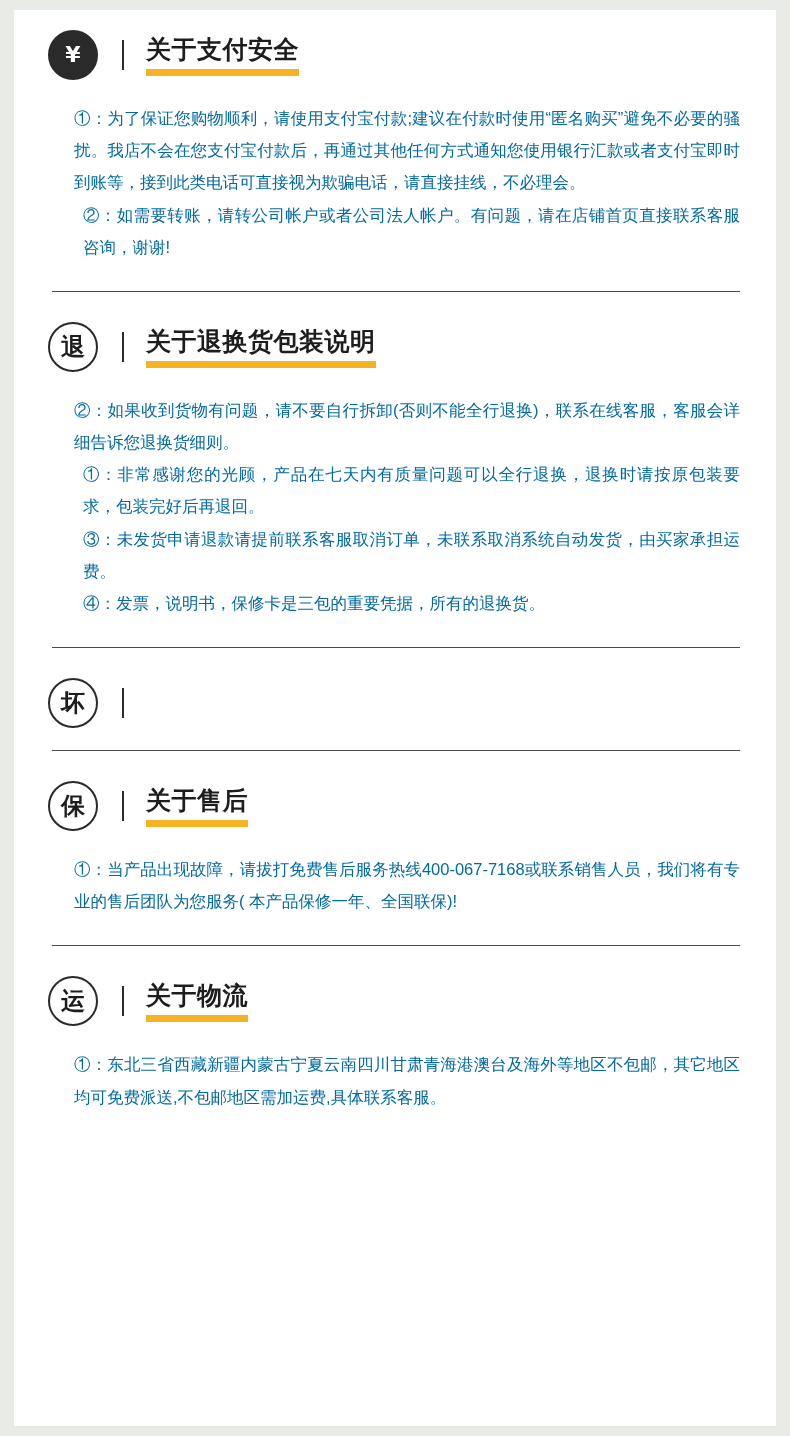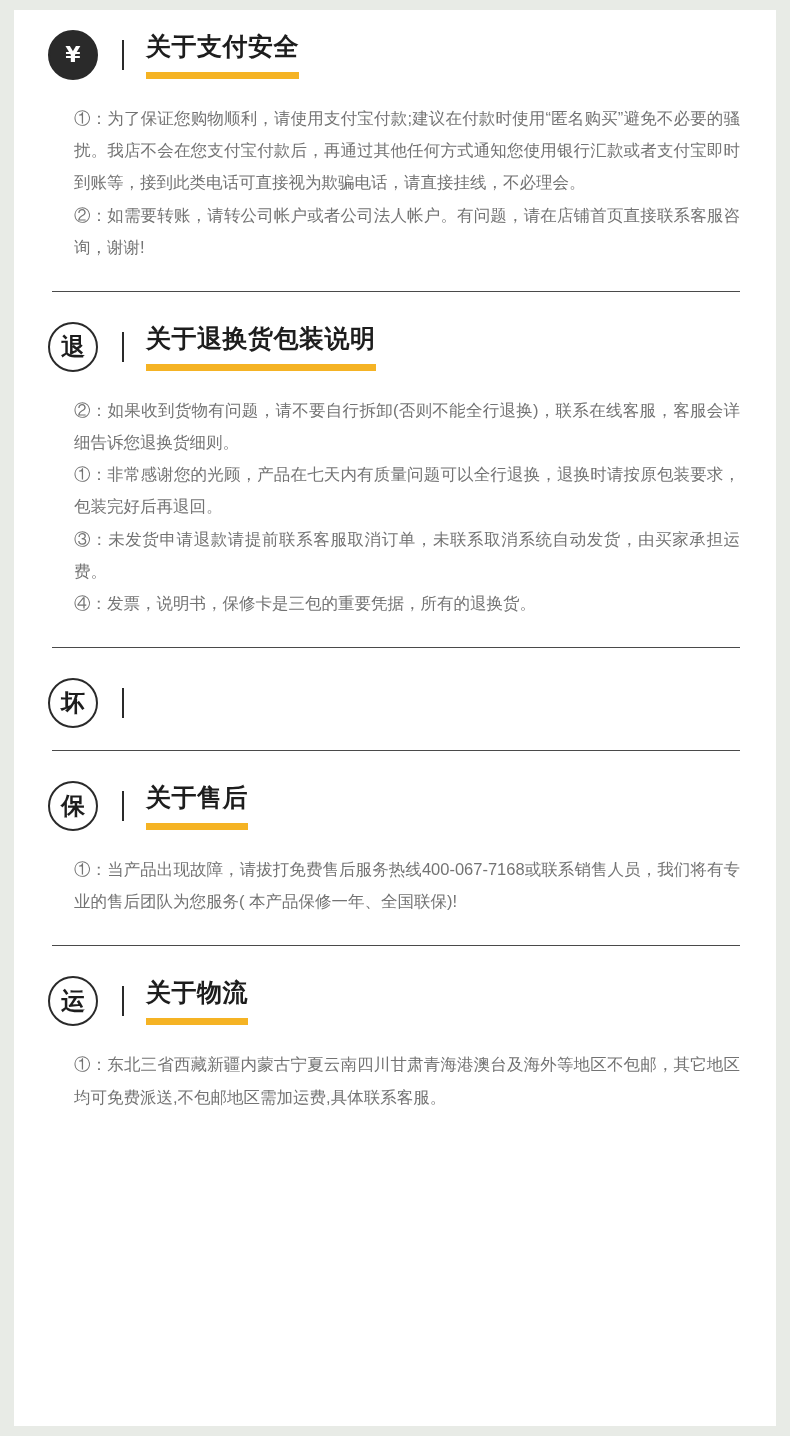--- a/index.html
+++ b/index.html
@@ -100,21 +100,21 @@
     margin: 0 22px 0 24px;
     flex: 0 0 auto;
   }
   .sec-title {
     font-size: 25px;
     font-weight: bold;
     color: #1d1d1d;
     letter-spacing: 0.5px;
     position: relative;
     line-height: 1.2;
-    padding-bottom: 18px;
+    padding-bottom: 12px;
     white-space: nowrap;
     text-align: right;
   }
   .sec-title .hl {
     position: absolute;
     left: 0;
     right: 0;
     bottom: 0px;
     height: 7px;
     background: #f5b324;
@@ -124,26 +124,27 @@
     position: relative;
     z-index: 1;
   }
 
   .body {
     padding: 0 4px 28px 26px;
   }
   .para {
     font-size: 16.5px;
     line-height: 1.95;
-    color: #737373;
+    color: #0369a1;
     text-align: justify;
     margin: 0;
   }
   .para + .para {
     margin-top: 0px;
+    margin-left: 9px;
   }
 </style>
 </head>
 <body>
 
 <div class="page">
   <div class="edge-top"></div>
   <div class="edge-bottom"></div>
 
   <div class="content">

